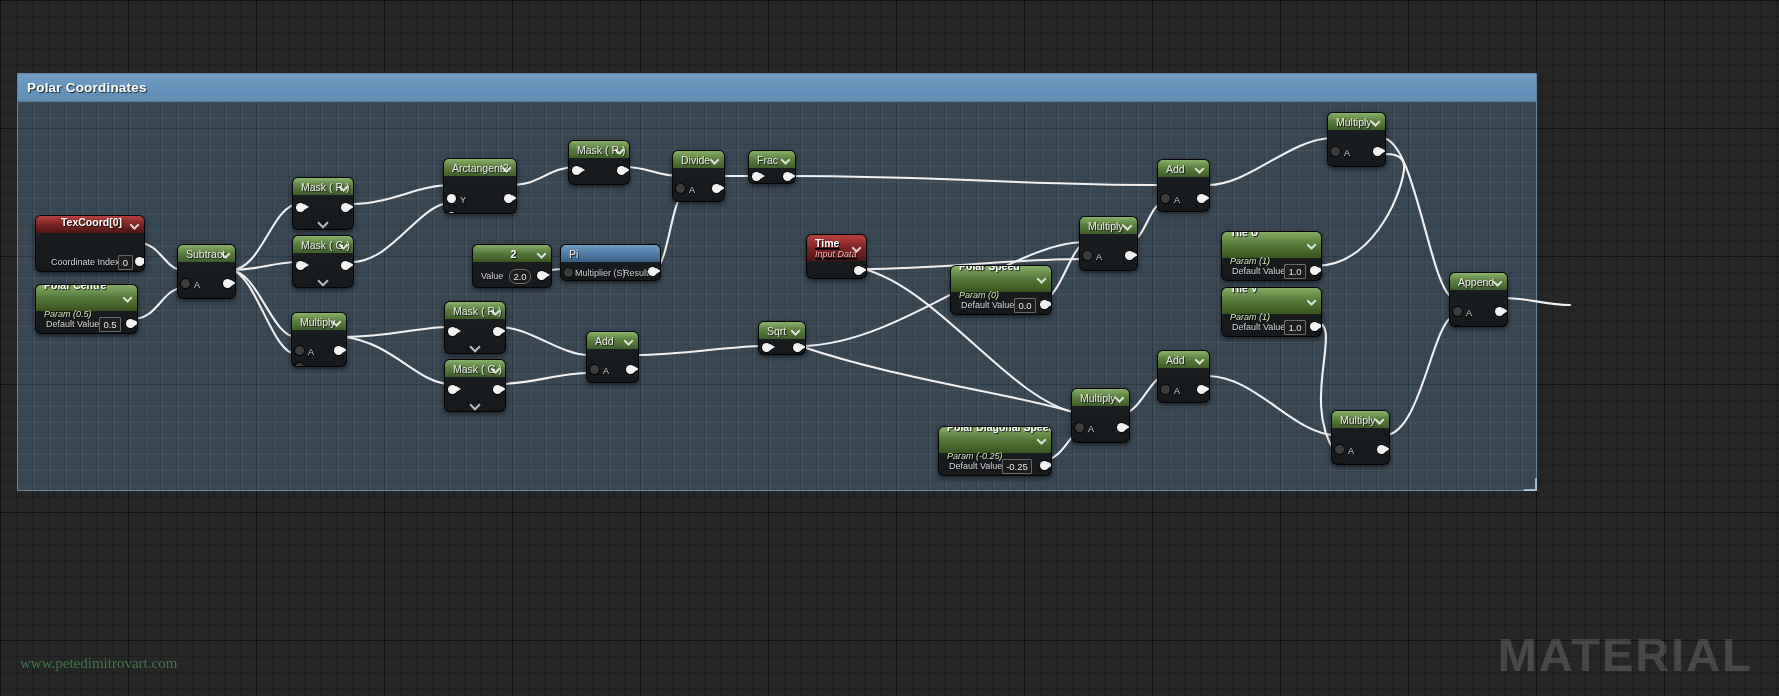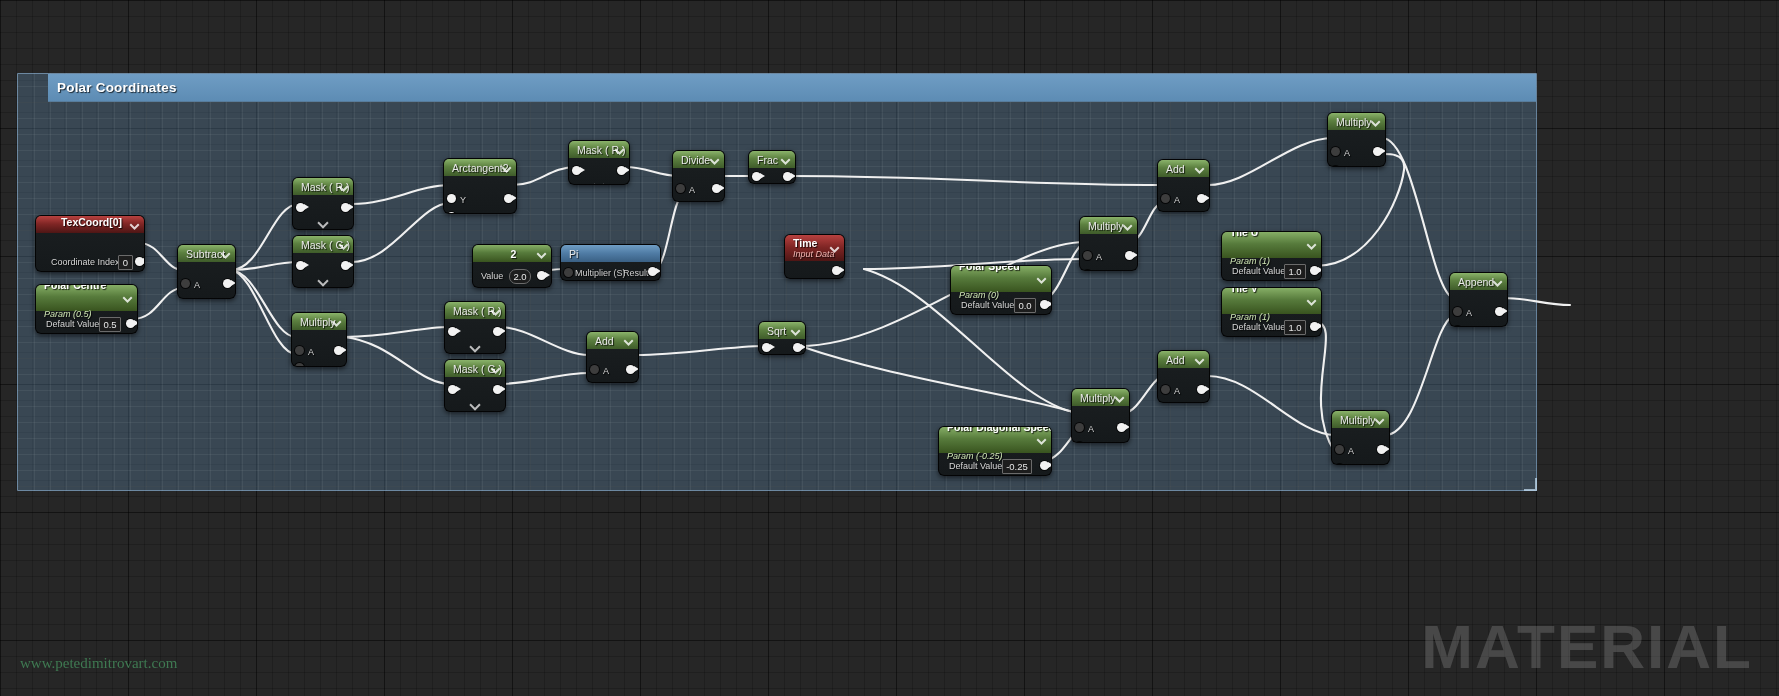--- a/index.html
+++ b/index.html
@@ -32,21 +32,20 @@
     background:rgba(104,150,190,.30);
     border:1px solid rgba(150,190,225,.55);
     border-radius:1px;
     background-image:
       linear-gradient(to right, rgba(255,255,255,.055) 1px, transparent 1px),
       linear-gradient(to bottom, rgba(255,255,255,.055) 1px, transparent 1px),
       linear-gradient(to right, rgba(0,0,0,.12) 1px, transparent 1px),
       linear-gradient(to bottom, rgba(0,0,0,.12) 1px, transparent 1px);
     background-size:16px 16px,16px 16px,128px 128px,128px 128px;
     background-position:0 28px,0 28px,0 28px,0 28px;
-    padding-left:30px;
   }
   #comment-header {
     height:28px; width:100%;
     background:linear-gradient(to bottom,#6f9dc4,#5d8cb4);
     border-bottom:1px solid rgba(0,0,0,.2);
     display:flex; align-items:center;
     padding-left:9px;
   }
   #comment-header span {
     font-size:13.5px; font-weight:bold; color:#fff;
@@ -148,21 +147,21 @@
     content:""; position:absolute; left:1px; top:0px;
     width:6px;height:6px;
     border-right:2px solid rgba(215,215,215,.85);
     border-bottom:2px solid rgba(215,215,215,.85);
     transform:rotate(45deg);
   }
 
   
   #wm-material {
     position:absolute; right:26px; bottom:14px;
-    font-size:62px; font-weight:bold;
+    font-size:47px; font-weight:bold;
     color:rgba(255,255,255,.16);
     letter-spacing:2px;
     font-family:"Liberation Sans", sans-serif;
   }
   #wm-url {
     position:absolute; left:20px; bottom:24px;
     font-size:15px; color:#3f7a52;
     font-family:"Liberation Serif", serif;
   }
 </style>
@@ -443,21 +442,21 @@
   <div class="hdr">
     <span class="title">Sqrt</span>
     <span class="chev"></span>
   </div>
   <div class="body" style="height:17px;">
     <span class="pin arrow" style="left:3px;top:4px;"></span>
     <span class="pin arrow" style="left:34px;top:4px;"></span>
   </div>
 </div>
 
-<div class="node red" style="left:784px;top:234px;width:61px;height:45px;">
+<div class="node red" style="left:806px;top:234px;width:61px;height:45px;text-decoration:underline;">
   <div class="hdr">
     <span class="title">Time</span>
     <span class="sub">Input Data</span>
     <span class="chev"></span>
   </div>
   <div class="body" style="height:19px;">
     <span class="pin arrow" style="left:47px;top:5px;"></span>
   </div>
 </div>
 

